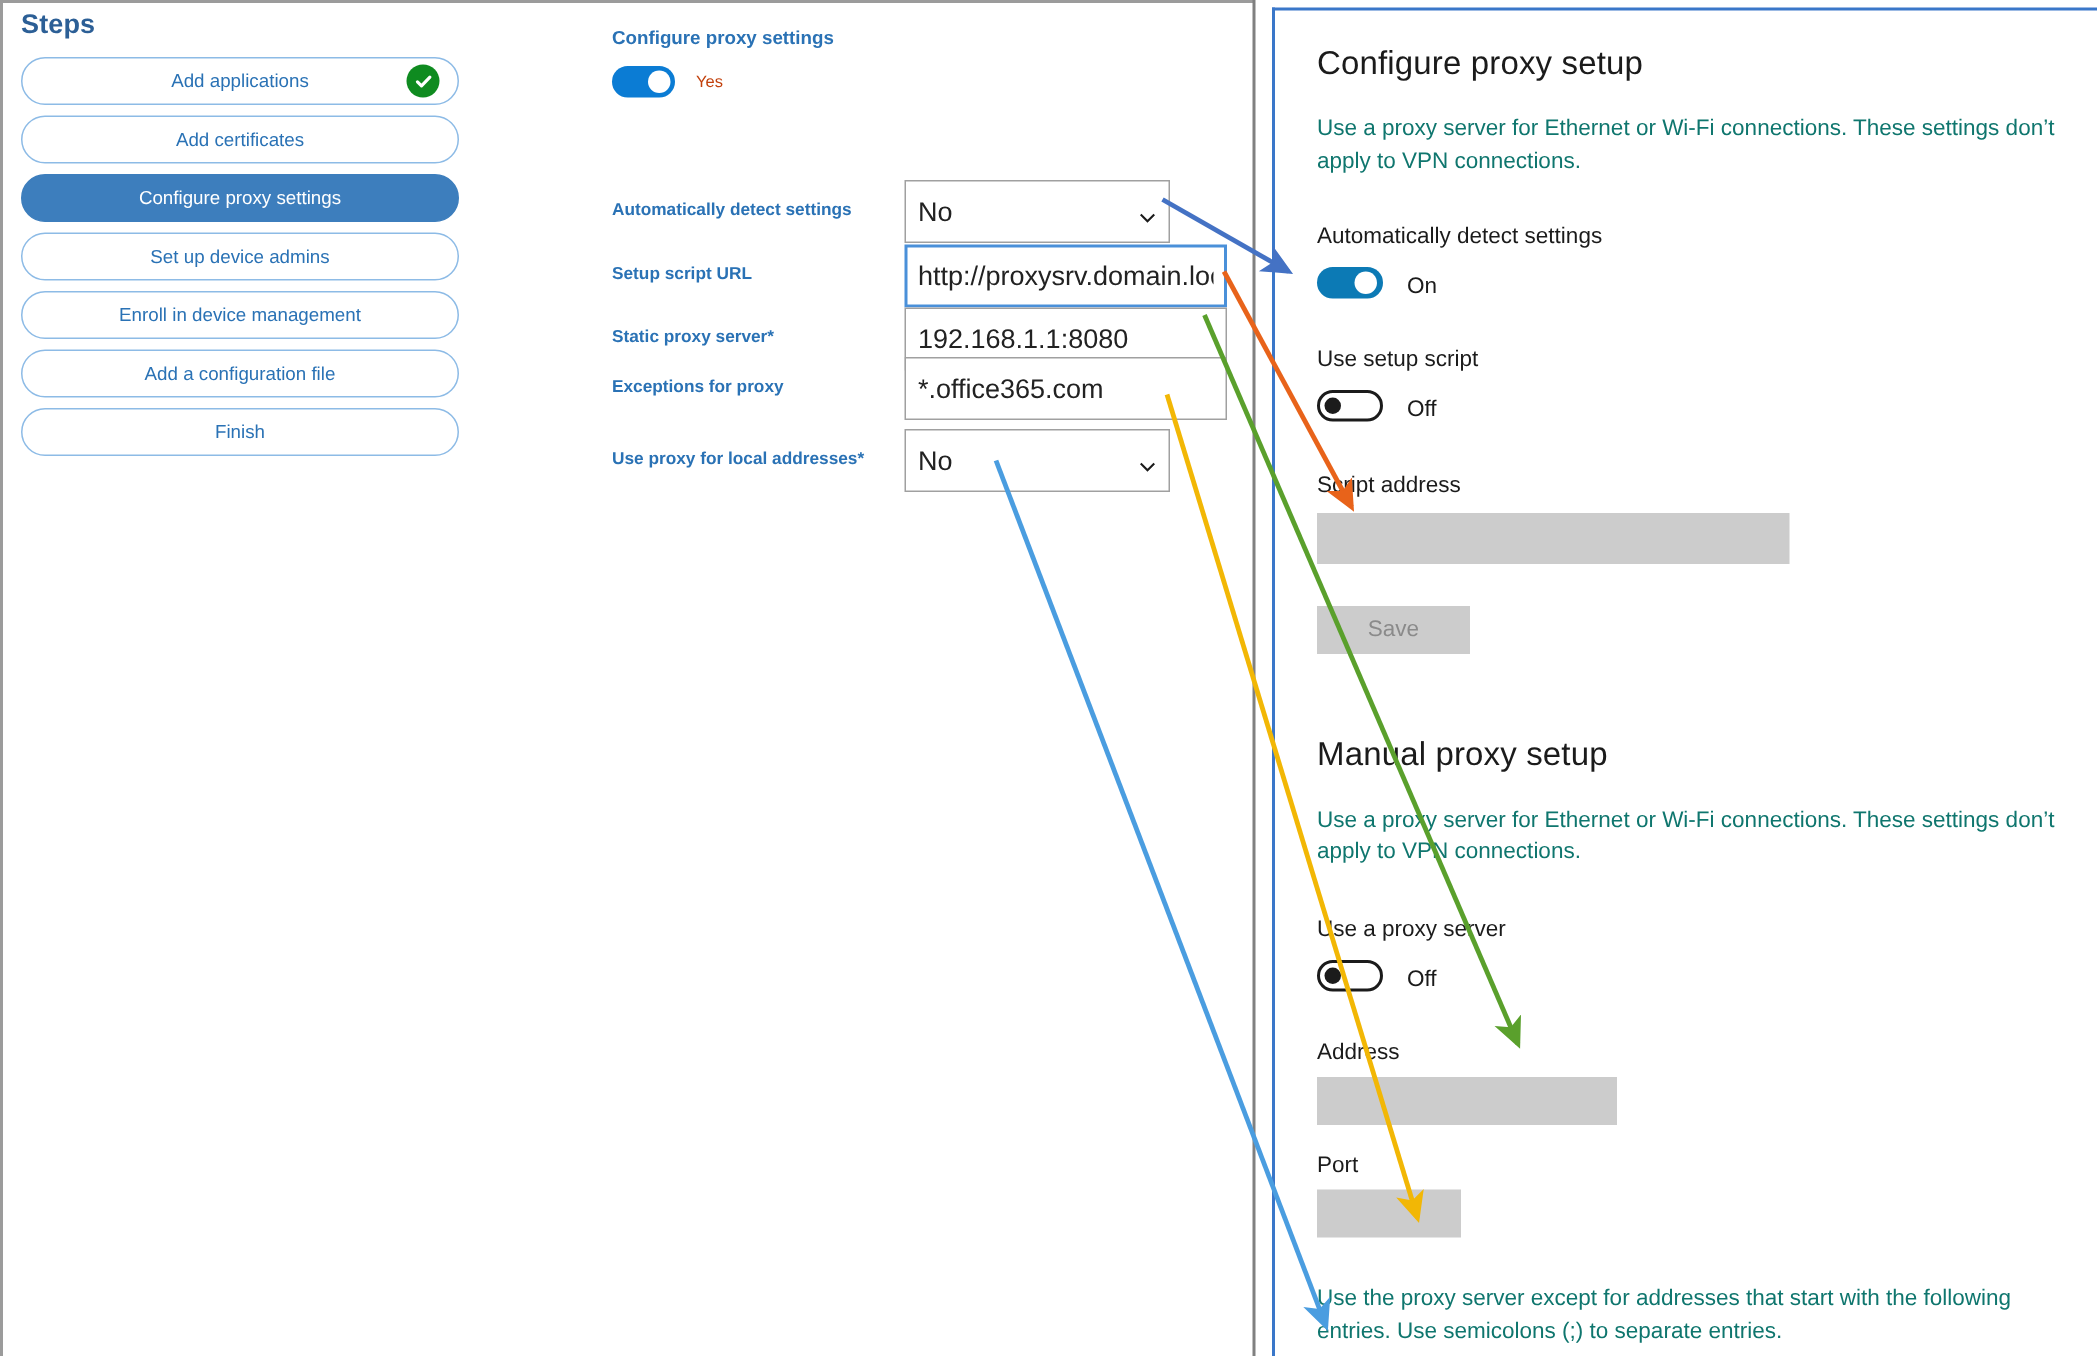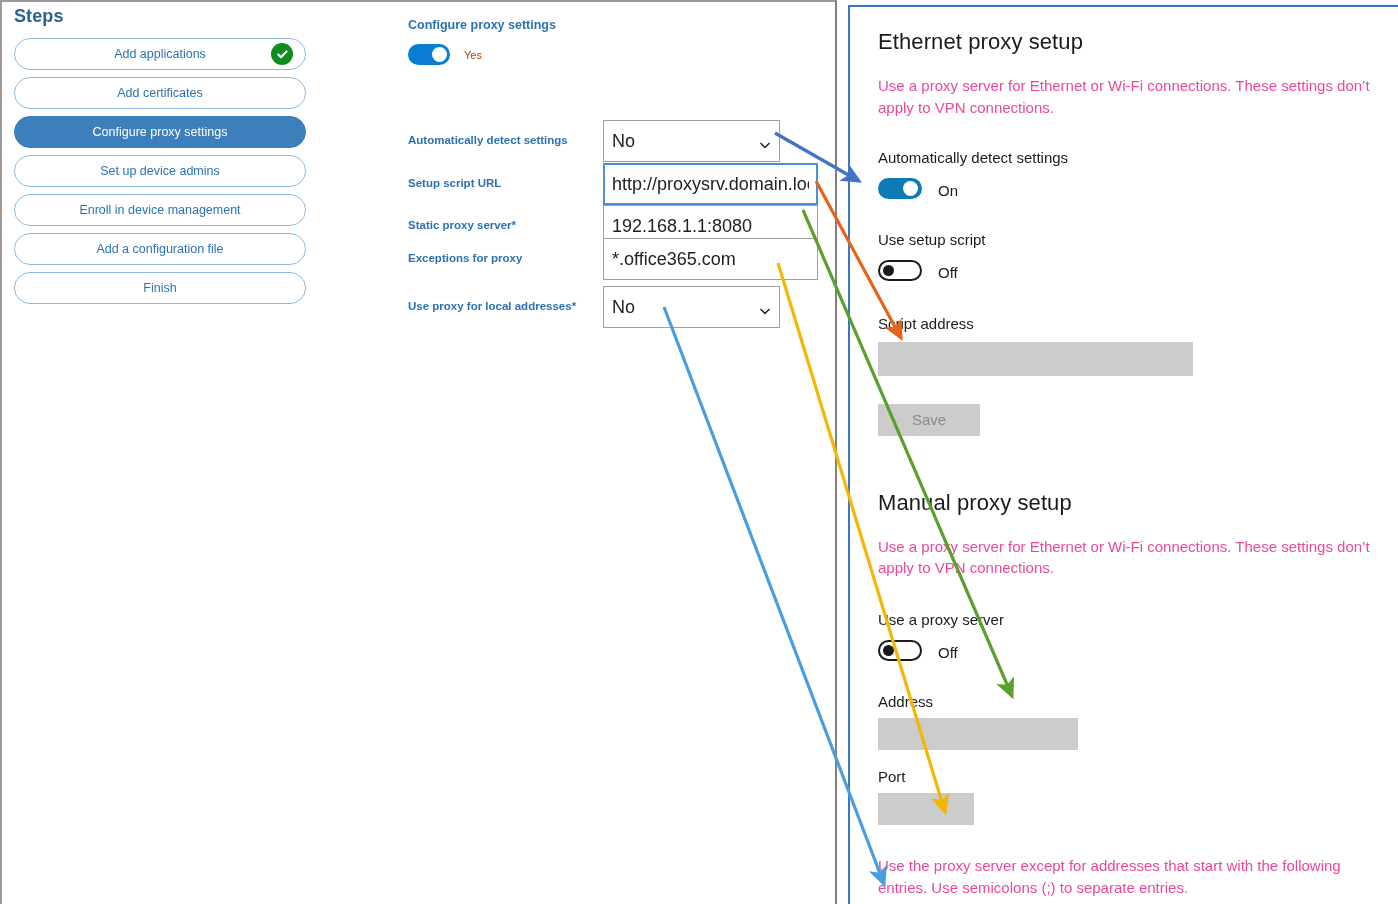--- a/index.html
+++ b/index.html
@@ -83,21 +83,21 @@
     border: 2px solid #3a77c9; border-right: none;
     background: #ffffff;
     padding: 22px 28px 0 28px;
     overflow: hidden;
   }
   .win-h1 {
     font-size: 22px; font-weight: normal; color: #1b1b1b;
     letter-spacing: .1px; margin-bottom: 20px;
   }
   .win-p {
-    font-size: 15px; color: #ec4899; line-height: 1.45;
+    font-size: 15px; color: #0f766e; line-height: 1.45;
     max-width: 500px;
   }
   .win-lbl { font-size: 15px; color: #1b1b1b; }
   .win-tog-row { display: flex; align-items: flex-end; gap: 16px; }
   .sw-on {
     width: 44px; height: 21px; border-radius: 11px; background: #0c7ab5;
     position: relative; flex: none;
   }
   .sw-on::after {
     content: ""; position: absolute; right: 4px; top: 3px;
@@ -217,21 +217,21 @@
           <svg width="12" height="12" viewBox="0 0 12 12">
               <path d="M1.5 4 L6 8.5 L10.5 4" stroke="#1b1b1b" stroke-width="1.4" fill="none"></path>
             </svg>
         </span>
       </div>
     </div>
   </div>
 
   <div class="win-panel">
 
-    <div class="win-h1">Ethernet proxy setup</div>
+    <div class="win-h1">Configure proxy setup</div>
 
     <div class="win-p" style="margin-bottom:30px;">Use a proxy server for Ethernet or Wi-Fi connections. These settings don’t apply to VPN connections.</div>
 
     <div class="win-lbl" style="margin-bottom:12px;">Automatically detect settings</div>
     <div class="win-tog-row" style="margin-bottom:32px;">
       <div class="sw-on"></div>
       <div class="win-lbl">On</div>
     </div>
 
     <div class="win-lbl" style="margin-bottom:12px;">Use setup script</div>

